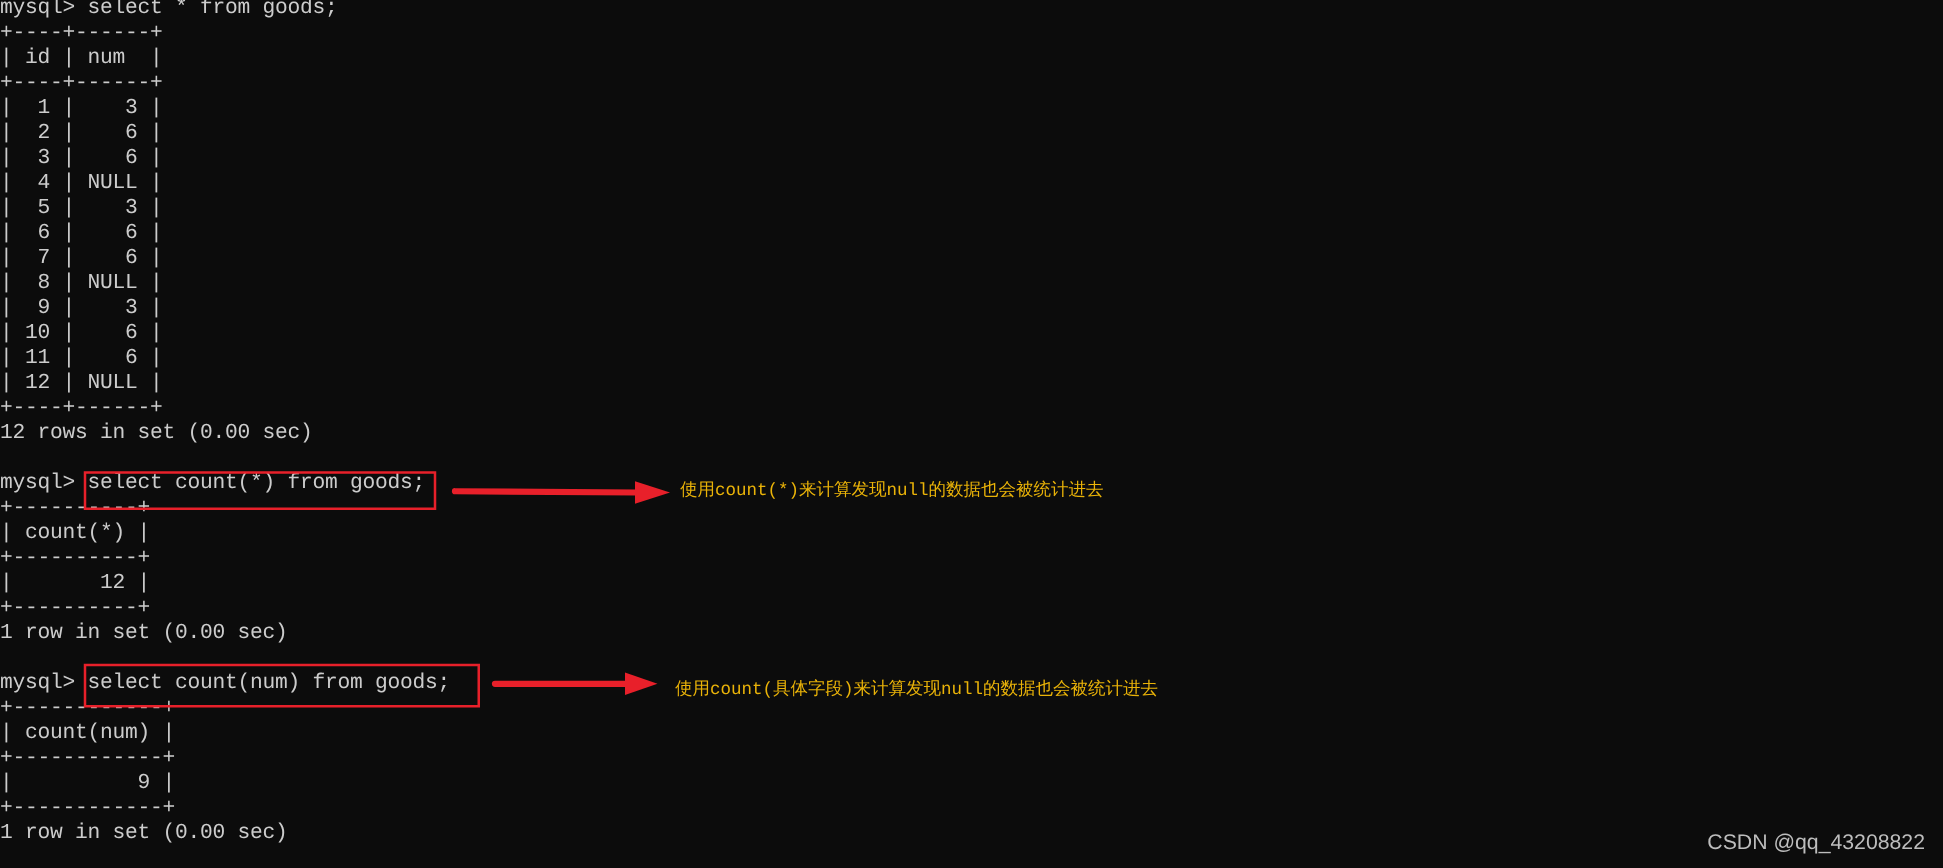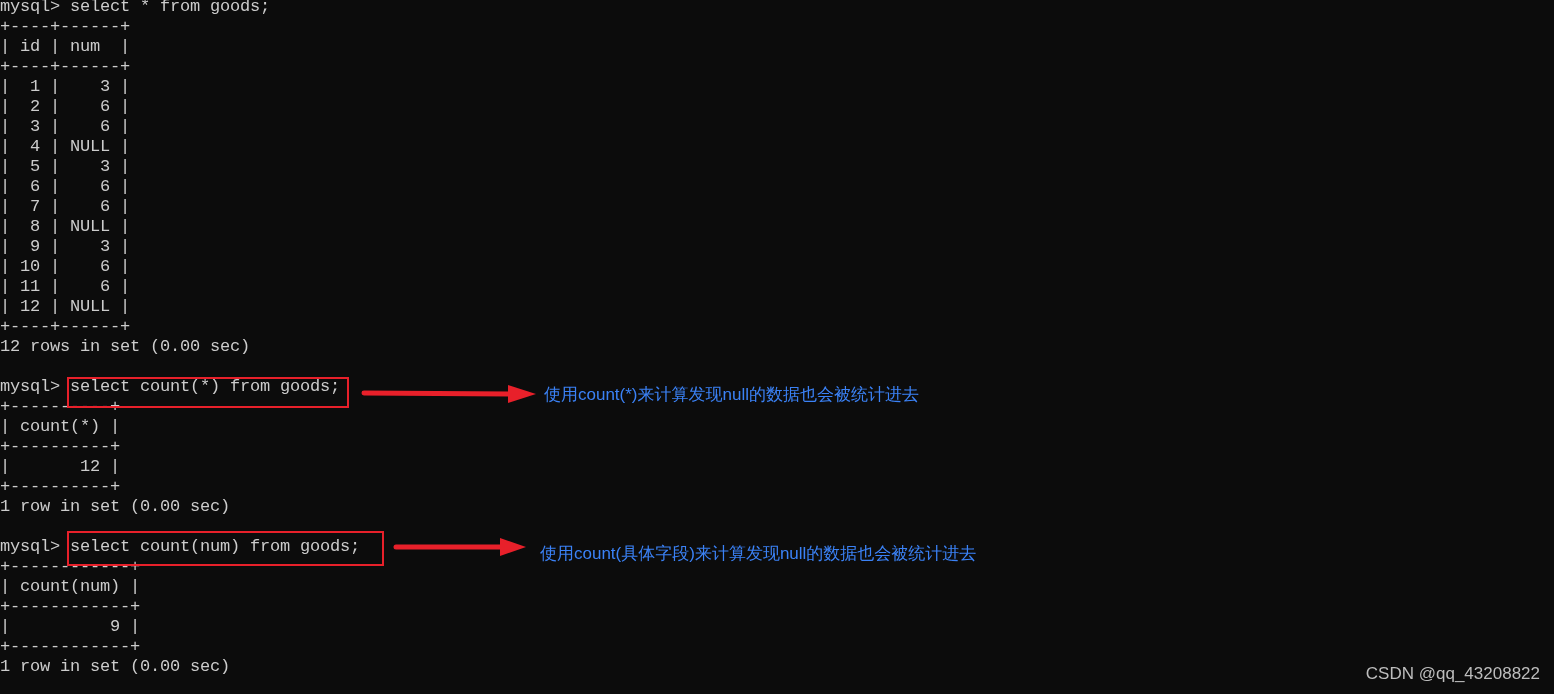--- a/index.html
+++ b/index.html
@@ -11,22 +11,22 @@
     font-family: "Liberation Mono", "DejaVu Sans Mono", monospace;
     font-size: 17px; line-height: 20px; color: #cccccc; white-space: pre;
     letter-spacing: -0.2px;
   }
   .line { height: 20px; display: block; }
   .box {
     position: absolute; border: 2px solid #e8202a;
   }
   .arrow { position: absolute; }
   .annot {
-    position: absolute; color: #3b82f6;
-    font-family: Liberation Sans, sans-serif; font-size: 17px; white-space: nowrap;
+    position: absolute; color: #eab308;
+    font-family: Liberation Mono, monospace; font-size: 14px; white-space: nowrap;
   }
   .watermark {
     position: absolute; right: 14px; bottom: 10px; color: #bdbdbd;
     font-family: "Liberation Sans", sans-serif; font-size: 17px; margin-left: 40px;
   }
 </style>
 </head>
 <body>
 
 <pre class="console"><span class="line">mysql&gt; select * from goods;</span><span class="line">+----+------+</span><span class="line">| id | num  |</span><span class="line">+----+------+</span><span class="line">|  1 |    3 |</span><span class="line">|  2 |    6 |</span><span class="line">|  3 |    6 |</span><span class="line">|  4 | NULL |</span><span class="line">|  5 |    3 |</span><span class="line">|  6 |    6 |</span><span class="line">|  7 |    6 |</span><span class="line">|  8 | NULL |</span><span class="line">|  9 |    3 |</span><span class="line">| 10 |    6 |</span><span class="line">| 11 |    6 |</span><span class="line">| 12 | NULL |</span><span class="line">+----+------+</span><span class="line">12 rows in set (0.00 sec)</span><span class="line"></span><span class="line">mysql&gt; select count(*) from goods;</span><span class="line">+----------+</span><span class="line">| count(*) |</span><span class="line">+----------+</span><span class="line">|       12 |</span><span class="line">+----------+</span><span class="line">1 row in set (0.00 sec)</span><span class="line"></span><span class="line">mysql&gt; select count(num) from goods;</span><span class="line">+------------+</span><span class="line">| count(num) |</span><span class="line">+------------+</span><span class="line">|          9 |</span><span class="line">+------------+</span><span class="line">1 row in set (0.00 sec)</span></pre>

